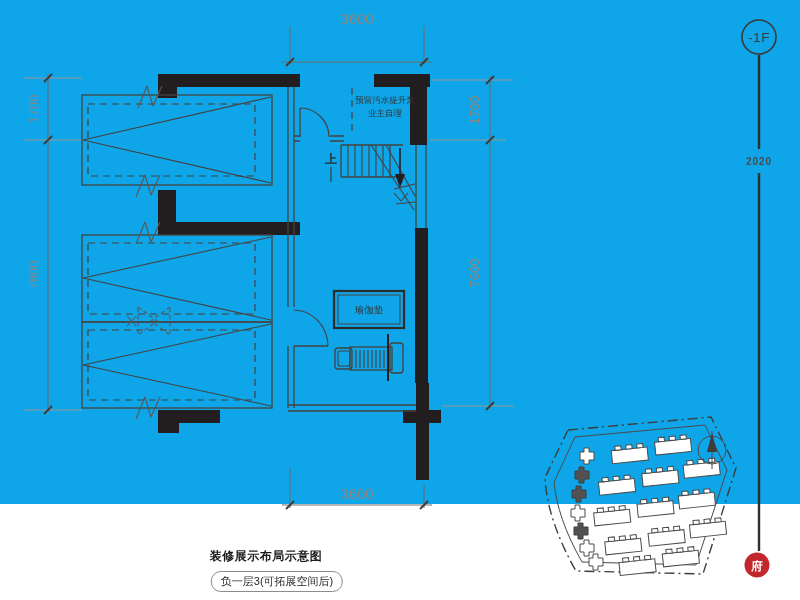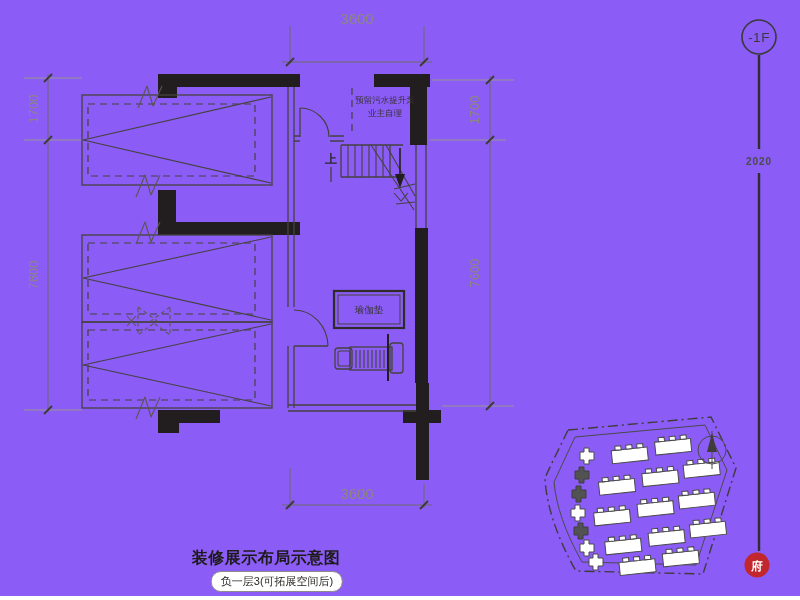--- a/index.html
+++ b/index.html
@@ -1,19 +1,19 @@
 <!DOCTYPE html>
 <html><head>
 <meta charset="utf-8">
 <style>
   html,body{margin:0;padding:0;width:800px;height:600px;overflow:hidden;background:#fff;}
-  .canvas{position:relative;width:800px;height:596px;background:#8b5cf6;font-family:"Liberation Sans",sans-serif;}
+  .canvas{position:relative;width:800px;height:504px;background:#0ea5e9;font-family:"Liberation Sans",sans-serif;}
   .canvas svg{position:absolute;left:0;top:0;}
   .caption{position:absolute;left:266px;top:548px;transform:translateX(-50%);
-           font-size:16px;font-weight:bold;letter-spacing:.5px;color:#1d1b1a;white-space:nowrap;}
+           font-size:12px;font-weight:bold;letter-spacing:.5px;color:#1d1b1a;white-space:nowrap;}
   .subtitle-box{position:absolute;left:269px;top:571px;transform:translateX(-50%);
            border:1.3px solid #8f8b87;border-radius:10px;padding:2px 9px;font-size:11px;
            color:#2a2826;background:#fff;white-space:nowrap;margin-left:8px;}
   
   text{font-family:"Liberation Sans",sans-serif;}
   .dim-t{font-size:15px;fill:#8c8781;}
   .dim-v{font-size:13px;fill:#8c8781;}
   .note-t{font-size:8.5px;fill:#36322f;}
   .mat-t{font-size:9.5px;fill:#36322f;}
   .up-t{font-size:12px;fill:#2b2928;font-weight:bold;}

